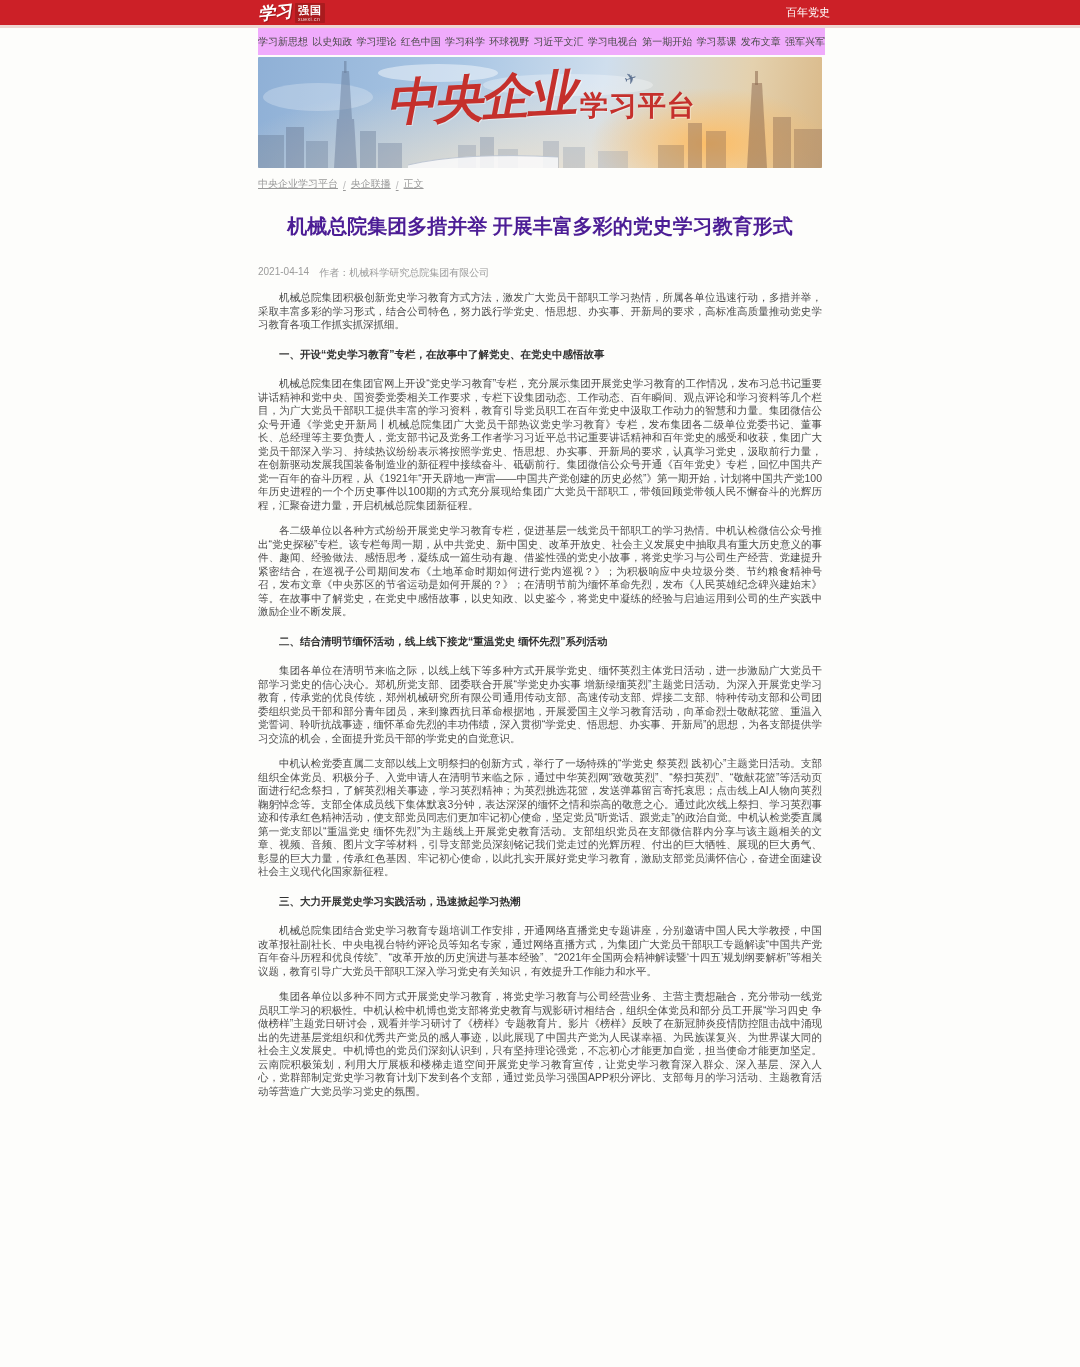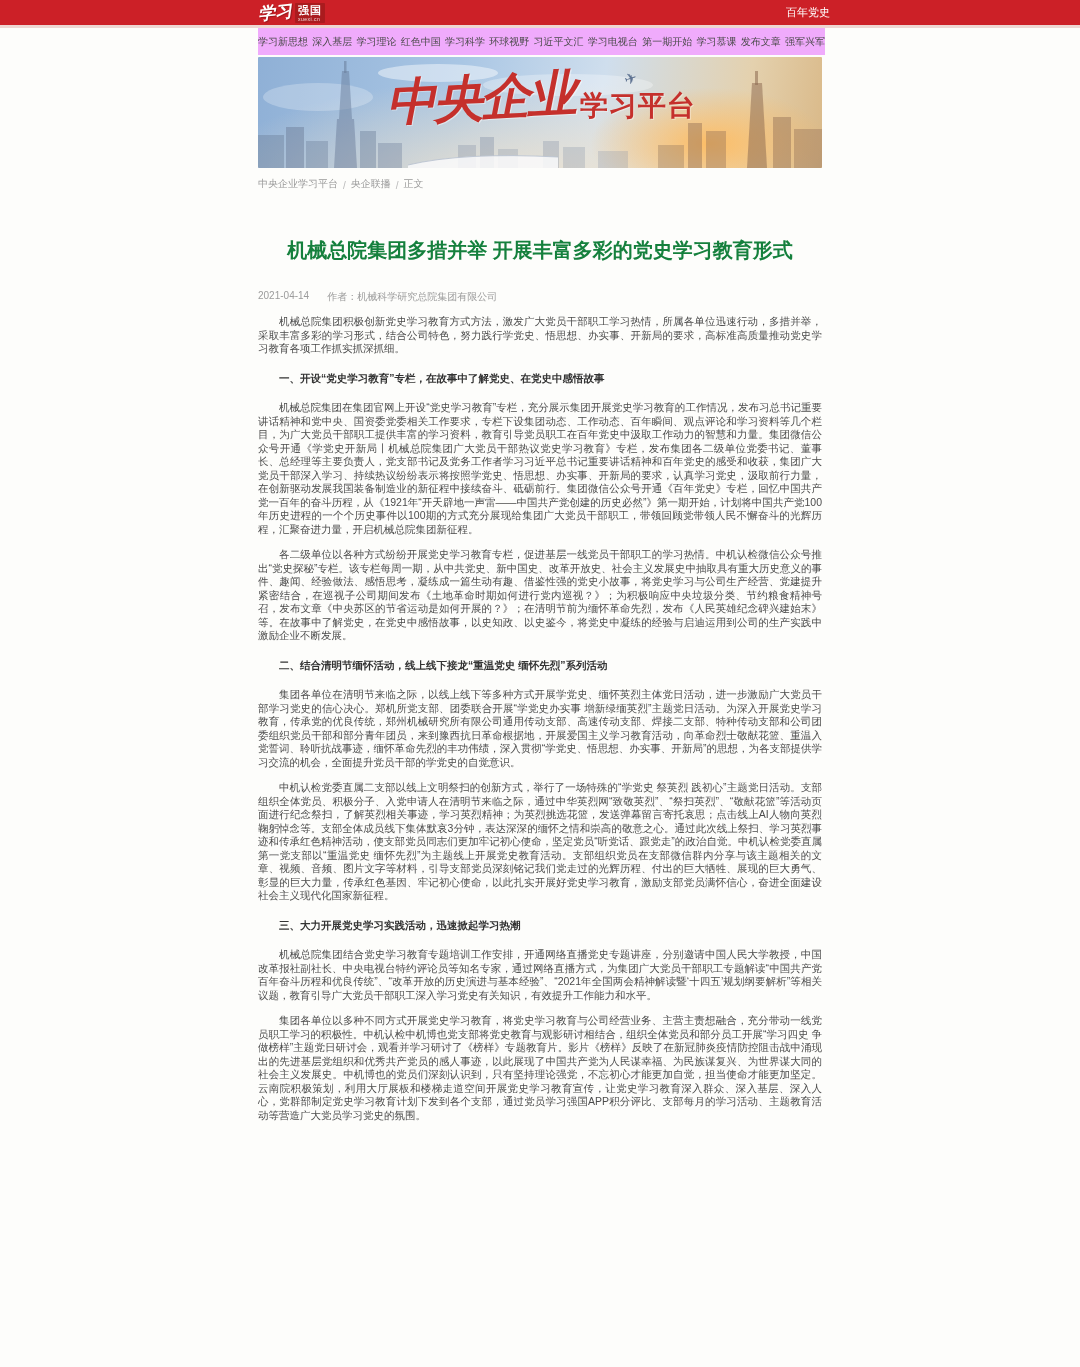--- a/index.html
+++ b/index.html
@@ -72,34 +72,34 @@
   }
   .banner-bold{
     font-size:28px;font-weight:900;color:var(--banner-red);
     letter-spacing:1px;line-height:1;
     text-shadow:1px 1px 0 rgba(255,255,255,.4);
   }
 
   
   .breadcrumb{
     width:564px;margin:9px 0 0 258px;
-    font-size:10px;color:#999;display:flex;align-items:flex-end;
+    font-size:10px;color:#999;display:flex;align-items:flex-end;text-decoration:underline;
   }
   .crumb{cursor:pointer;}
   .crumb.current{cursor:default;}
   .crumb-sep{margin:0 5px;color:#bbb;}
 
   
   .article{width:564px;margin-left:258px;}
   .article-title{
-    margin-top:46px;text-align:center;
-    font-size:20px;font-weight:bold;color:#15803d;line-height:1.3;
+    margin-top:22px;text-align:center;
+    font-size:20px;font-weight:bold;color:#4c1d95;line-height:1.3;
   }
   .article-meta{
-    margin-top:27px;display:flex;gap:18px;
+    margin-top:27px;display:flex;gap:10px;
     font-size:10px;color:#9b9b9b;
   }
   .article-body{margin-top:11px;}
   .para{
     font-size:10.5px;color:#4c4c4c;line-height:13.5px;
     text-align:justify;text-indent:2em;margin:7px 0 12px;
   }
   .sec-heading{
     font-size:10.5px;color:#333;font-weight:bold;line-height:13.5px;
     text-indent:2em;margin:16px 0;
@@ -118,21 +118,21 @@
           <span class="cn">强国</span>
           <span class="domain">xuexi.cn</span>
         </span>
       </div>
       <span class="login">百年党史</span>
     </div>
   </div>
 
   <div class="nav">
       <span class="nav-item">学习新思想</span>
-      <span class="nav-item">深入基层</span>
+      <span class="nav-item">以史知政</span>
       <span class="nav-item">学习理论</span>
       <span class="nav-item">红色中国</span>
       <span class="nav-item">学习科学</span>
       <span class="nav-item">环球视野</span>
       <span class="nav-item">习近平文汇</span>
       <span class="nav-item">学习电视台</span>
       <span class="nav-item">第一期开始</span>
       <span class="nav-item">学习慕课</span>
       <span class="nav-item">发布文章</span>
       <span class="nav-item">强军兴军</span>

